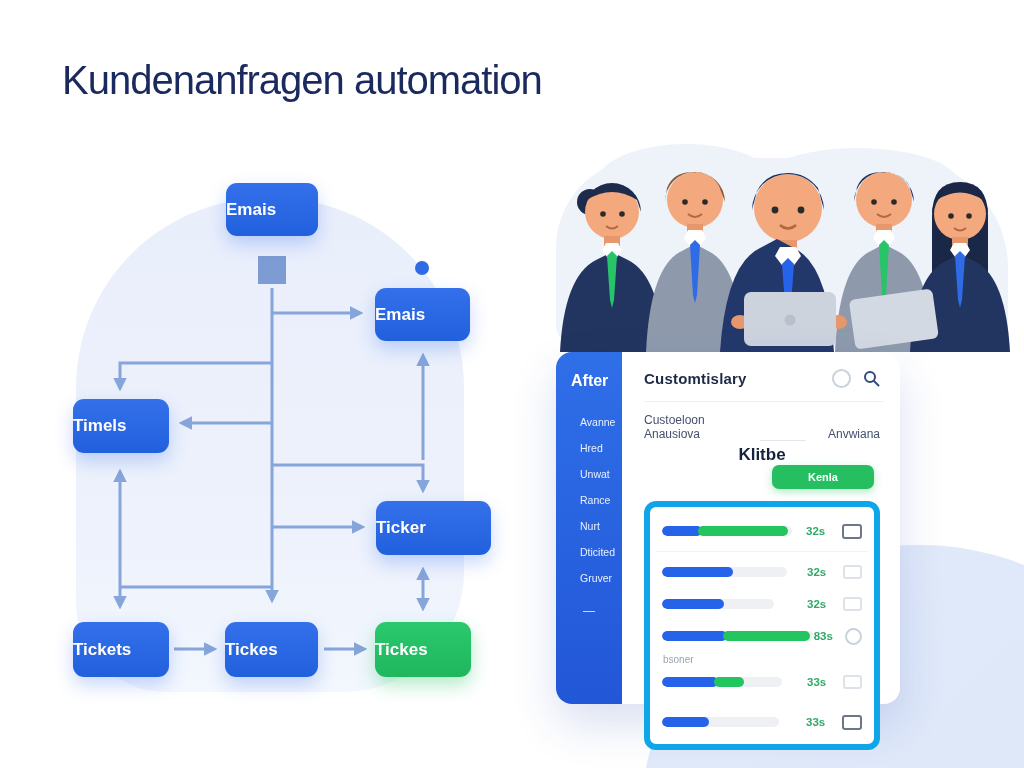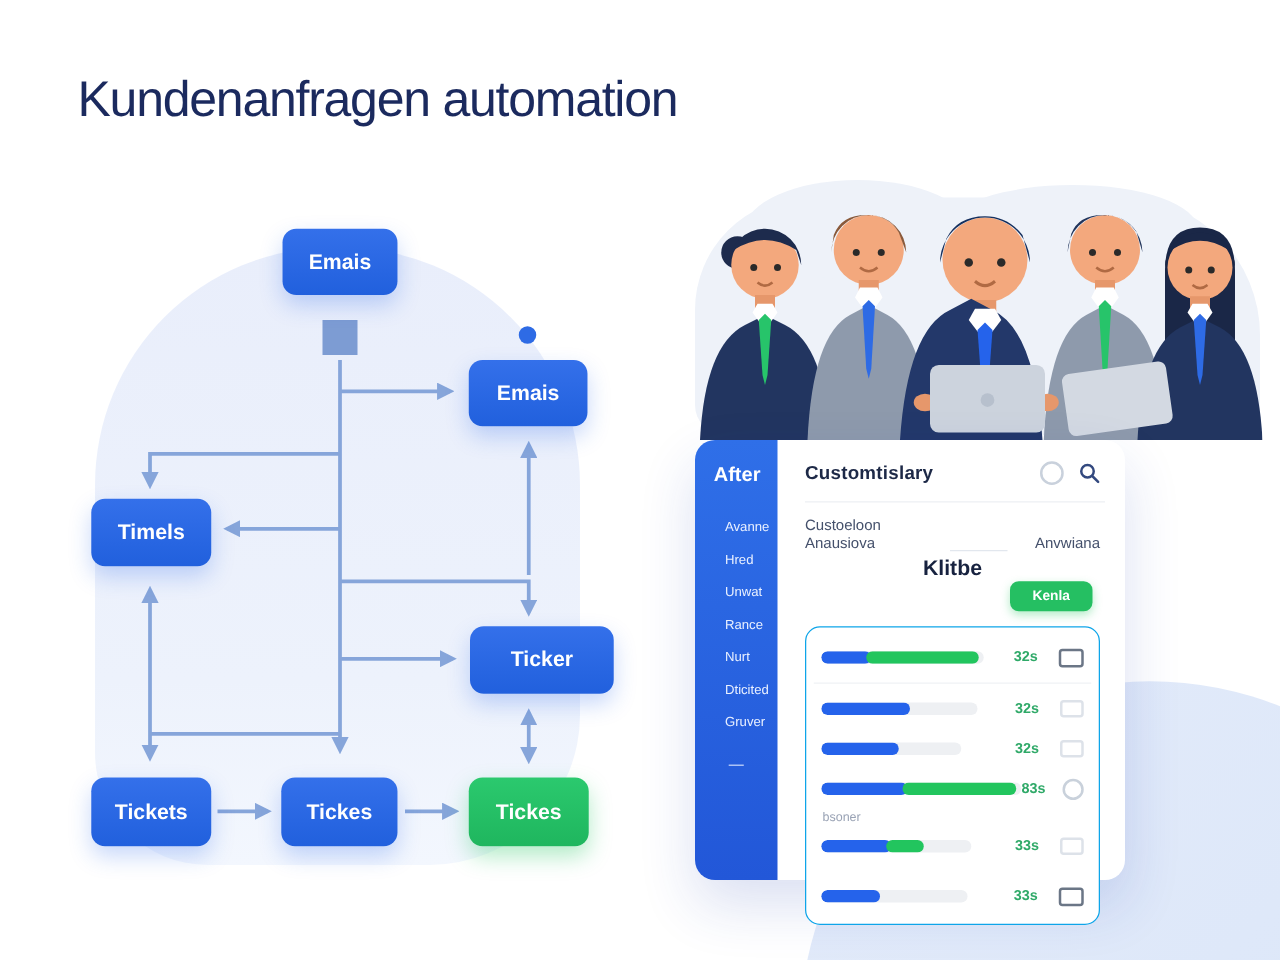--- a/index.html
+++ b/index.html
@@ -27,21 +27,21 @@
   .cloud:after{content:"";position:absolute;right:50px;top:-10px;width:200px;height:70px;
     background:#eef2f9;border-radius:50%;}
   
   .page-title{
     position:absolute;left:62px;top:58px;
     font-size:40px;font-weight:400;letter-spacing:-1px;color:#1b2a5e;
   }
   
   .flow-svg{position:absolute;left:0;top:0;}
   .flow-node{
-    position:absolute;display:flex;align-items:center;justify-content:center;
+    position:absolute;display:flex;align-items:center;justify-content:flex-start;
     color:#ffffff;font-size:17px;font-weight:700;border-radius:11px;
     background:linear-gradient(180deg,#3470ea 0%,#2160dd 100%);
     box-shadow:0 8px 18px rgba(37,99,235,.25);
   }
   .flow-node.green{
     background:linear-gradient(180deg,#2bc96e 0%,#1fb65e 100%);
     box-shadow:0 8px 18px rgba(34,197,94,.35);
   }
   
   .team-svg{position:absolute;left:554px;top:150px;}
@@ -68,25 +68,25 @@
   .hdr-rule{border:0;border-top:1px solid #edf0f4;margin:13px -4px 0 0;}
   .sub-row{display:flex;align-items:flex-end;margin-top:11px;}
   .sub-label{font-size:12px;color:#44506b;}
   .sub-line{width:62px;height:1px;background:#e2e7ee;margin:0 22px 0 26px;}
   .sub-row .right-label{margin-left:0;}
   .name-row{display:flex;align-items:center;margin-top:4px;flex-direction:column;}
   .dash-name{font-size:17px;font-weight:800;color:#17223f;}
   .green-btn{
     margin-left:auto;margin-right:6px;border:none;cursor:pointer;
     background:#25bf62;color:#ffffff;font-weight:700;font-size:11px;
-    padding:6px 18px;border-radius:7px;font-family:inherit;
+    padding:6px 36px;border-radius:7px;font-family:inherit;
     box-shadow:0 3px 8px rgba(34,197,94,.35);
   }
   .card{
-    margin-top:12px;border:1px solid #0ea5e9;border-radius:12px;
+    margin-top:12px;border:6px solid #0ea5e9;border-radius:12px;
     padding:12px 12px 10px 12px;background:#ffffff;
   }
   .prow{display:flex;align-items:center;height:24px;}
   .track{height:10px;border-radius:5px;background:#eef0f3;overflow:hidden;display:flex;}
   .seg-blue{height:100%;background:#2563eb;border-radius:5px;}
   .seg-green{height:100%;background:#22c55e;border-radius:5px 5px 5px 5px;margin-left:-4px;}
   .pval{margin-left:auto;width:32px;font-size:11.5px;font-weight:700;color:#2fa968;}
   .row-icon{flex:none;margin-left:4px;cursor:pointer;}
   .icon-box-dark{width:16px;height:11px;border:2px solid #6b7686;border-radius:3px;}
   .icon-box-med{width:15px;height:10px;border:2px solid #b6bfca;border-radius:3px;}

